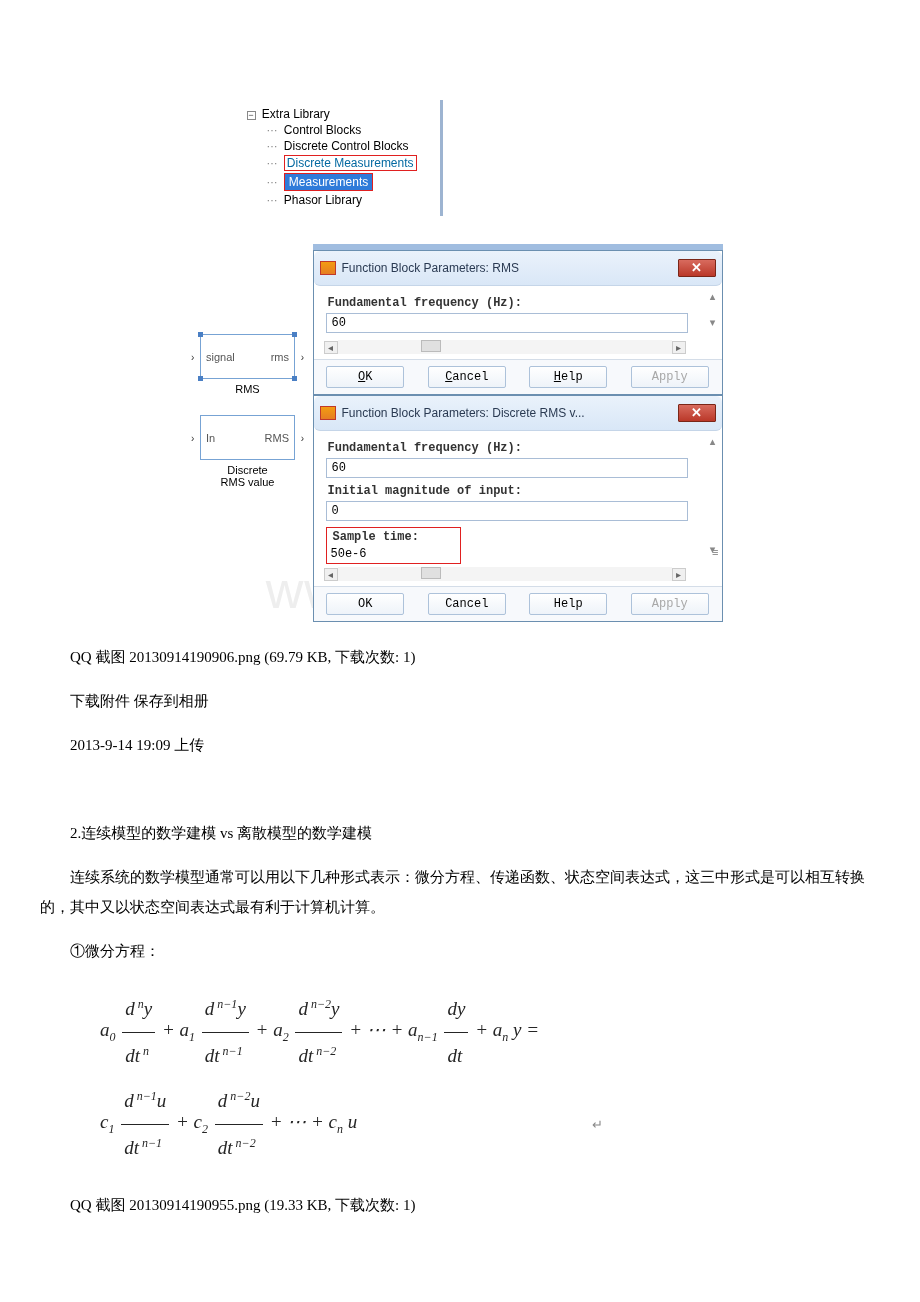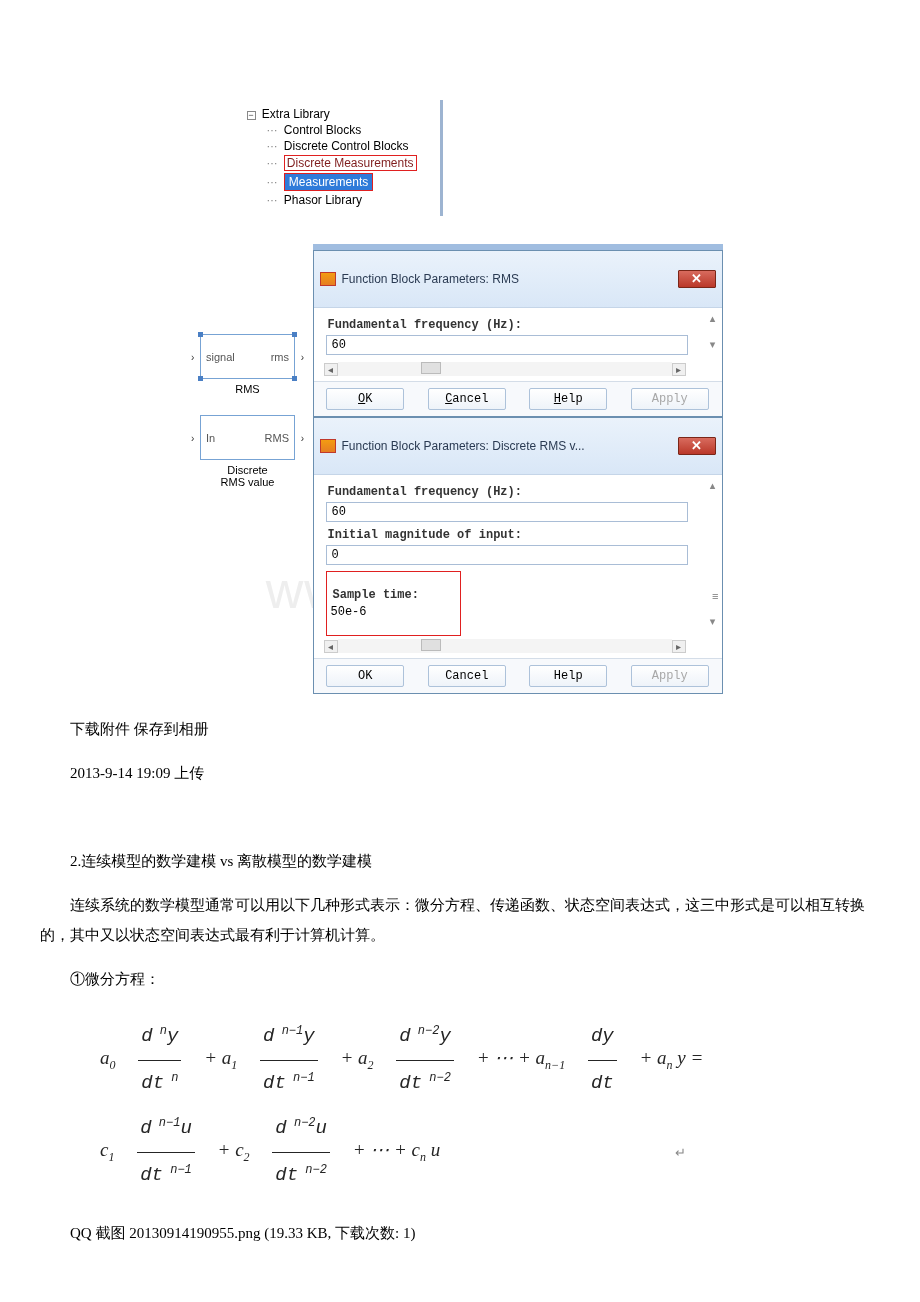--- a/index.html
+++ b/index.html
@@ -52,21 +52,21 @@
     }
     .tree-dots {
       color: #888;
       font-size: 11px;
       margin-right: 3px;
     }
     .tree-redbox {
       border: 1.5px solid #e02020;
       padding: 0 2px;
       display: inline-block;
-      color: #7f1d1d;
+      color: #0369a1;
     }
     .tree-selected {
       background: #2f7bd9;
       color: #fff;
       padding: 1px 4px;
       display: inline-block;
     }
     .tree-red-inner {
       border: 1.5px solid #e02020;
       display: inline-block;
@@ -143,26 +143,27 @@
     
     .win-dialog {
       background: #fff;
       border: 1px solid #6b8fb0;
       font-family: Tahoma, Arial, sans-serif;
       font-size: 12px;
       margin-bottom: 0;
     }
     .win-titlebar {
       background: linear-gradient(#eaf2fb, #d9e7f7);
-      padding: 19px 6px;
+      padding: 8px 6px;
       display: flex;
       align-items: center;
       border-bottom: 1px solid #c5d5e8;
       color: #2a3a52;
       font-size: 12px;
+      border-radius: 6px;
     }
     .win-titlebar .win-icon {
       width: 16px;
       height: 14px;
       background: linear-gradient(#f39c12, #e67e22);
       border: 1px solid #c0392b;
       margin-right: 6px;
       display: inline-block;
     }
     .win-close {
@@ -259,21 +260,21 @@
       border-radius: 2px;
     }
     .win-btn .underline {
       text-decoration: underline;
     }
     .win-btn.disabled {
       color: #a8a8a8;
     }
     .red-box {
       border: 1.5px solid #e02020;
-      padding: 16px 4px;
+      padding: 2px 4px;
       margin: 0 0 2px 4px;
     }
     .red-box .field-label { margin: 0 0 2px 2px; }
     .red-box input {
       border: none;
       font-family: "Courier New", monospace;
       font-size: 12px;
       width: 100%;
       background: transparent;
     }
@@ -315,23 +316,21 @@
       margin: 16px 0 16px 60px;
       font-family: "Times New Roman", serif;
       font-size: 19px;
       font-style: italic;
       line-height: 2.4;
       color: #252525;
     }
     .equation-img .frac {
       display: inline-block;
       vertical-align: middle;
-      text-align: center;
-      margin: 0 18px;
-      font-family: Liberation Mono, monospace;
+      margin: 0 2px;
     }
     .equation-img .frac .num {
       display: block;
       border-bottom: 1.3px solid #252525;
       padding: 0 3px;
     }
     .equation-img .frac .den {
       display: block;
       padding: 0 3px;
     }
@@ -469,20 +468,21 @@
           <div class="win-btn disabled">Apply</div>
         </div>
       </div>
     </div>
   </div>
 </div>
 
 <div class="watermark">www.bdocx.com</div>
 
 <div class="body-text">
+  <p>QQ 截图 20130914190906.png (69.79 KB, 下载次数: 1)</p>
   <p>下载附件  保存到相册</p>
   <p>2013-9-14 19:09 上传</p>
   <br>
   <p>2.连续模型的数学建模 vs 离散模型的数学建模</p>
   <p class="no-indent">　　连续系统的数学模型通常可以用以下几种形式表示：微分方程、传递函数、状态空间表达式，这三中形式是可以相互转换的，其中又以状态空间表达式最有利于计算机计算。</p>
   <p class="no-indent">　　①微分方程：</p>
 </div>
 
 <div class="equation-img">
   a<sub>0</sub>

